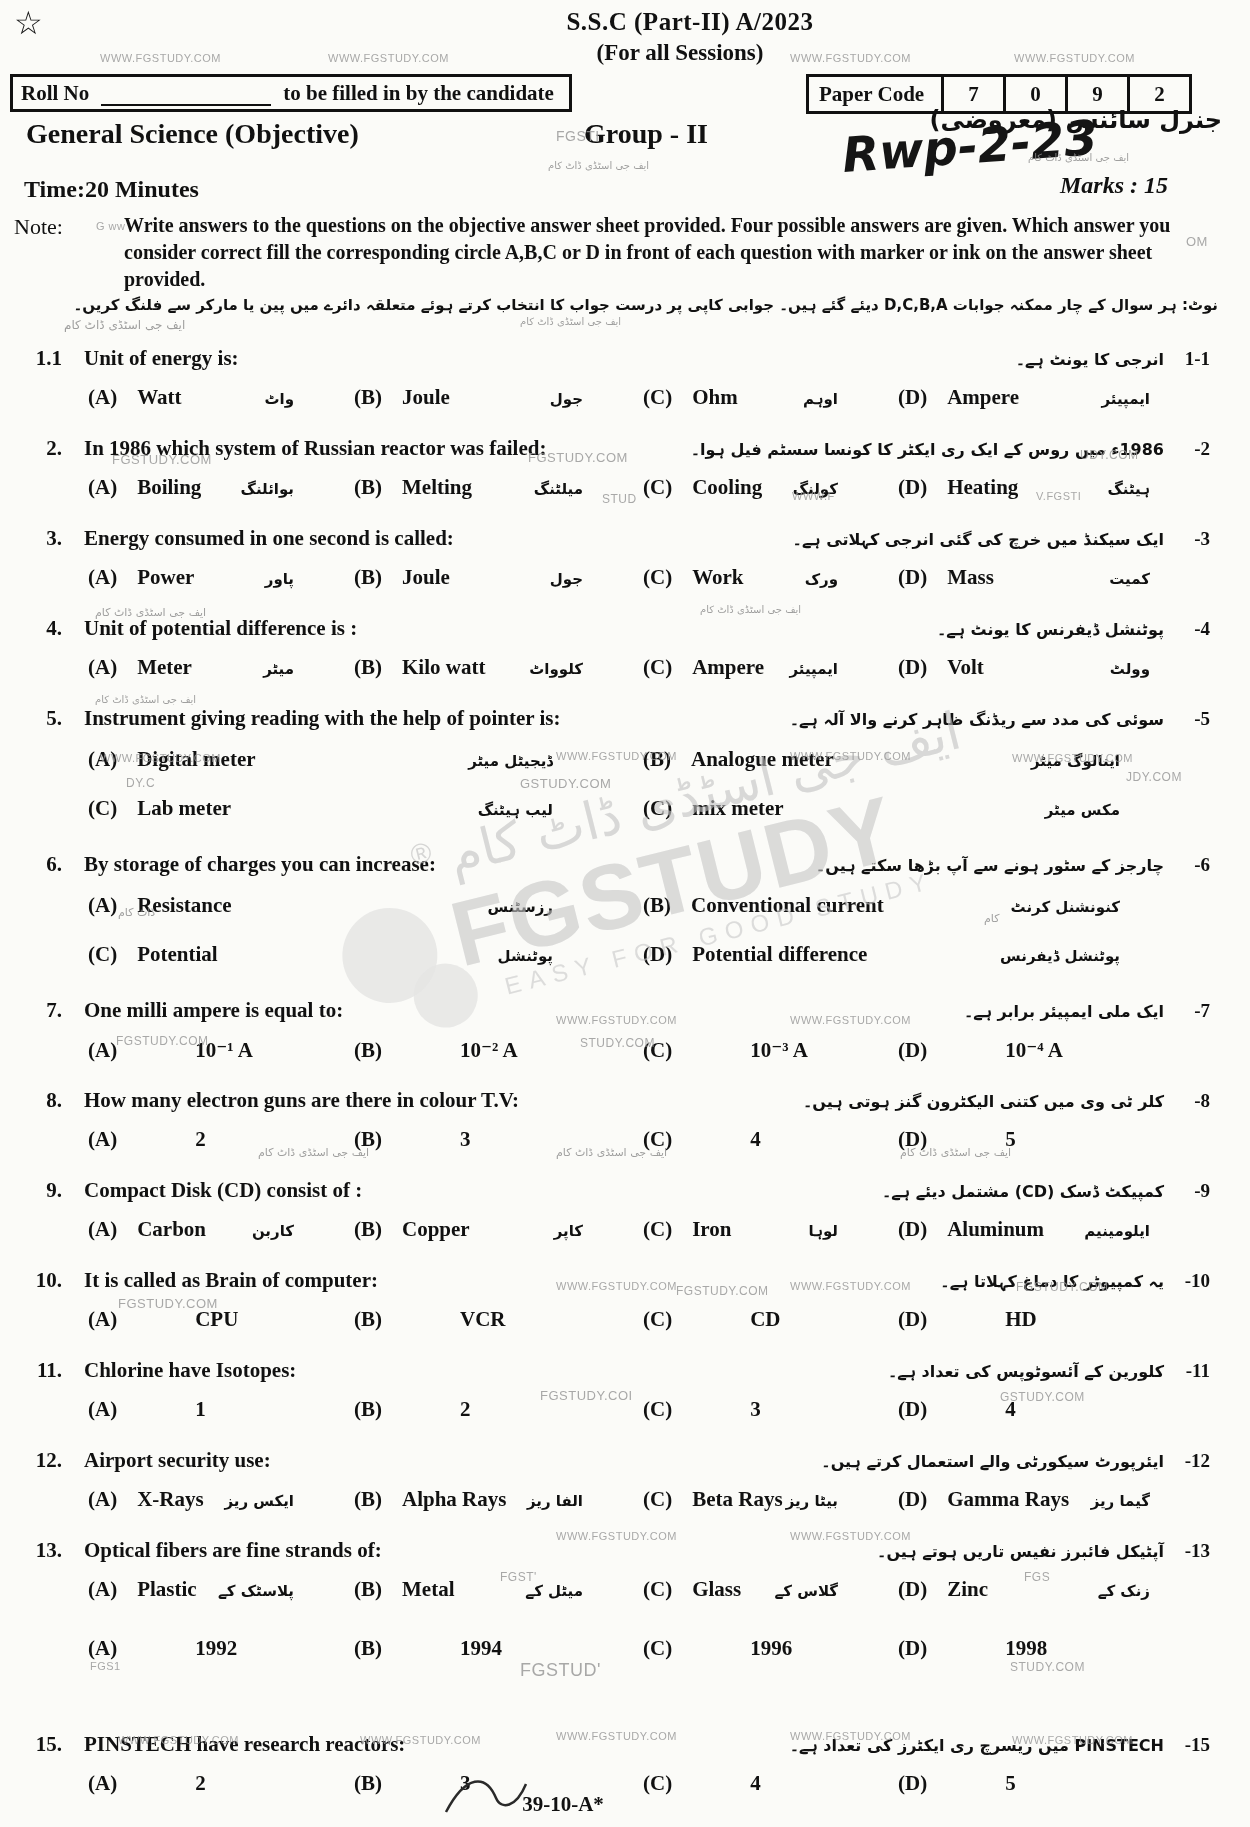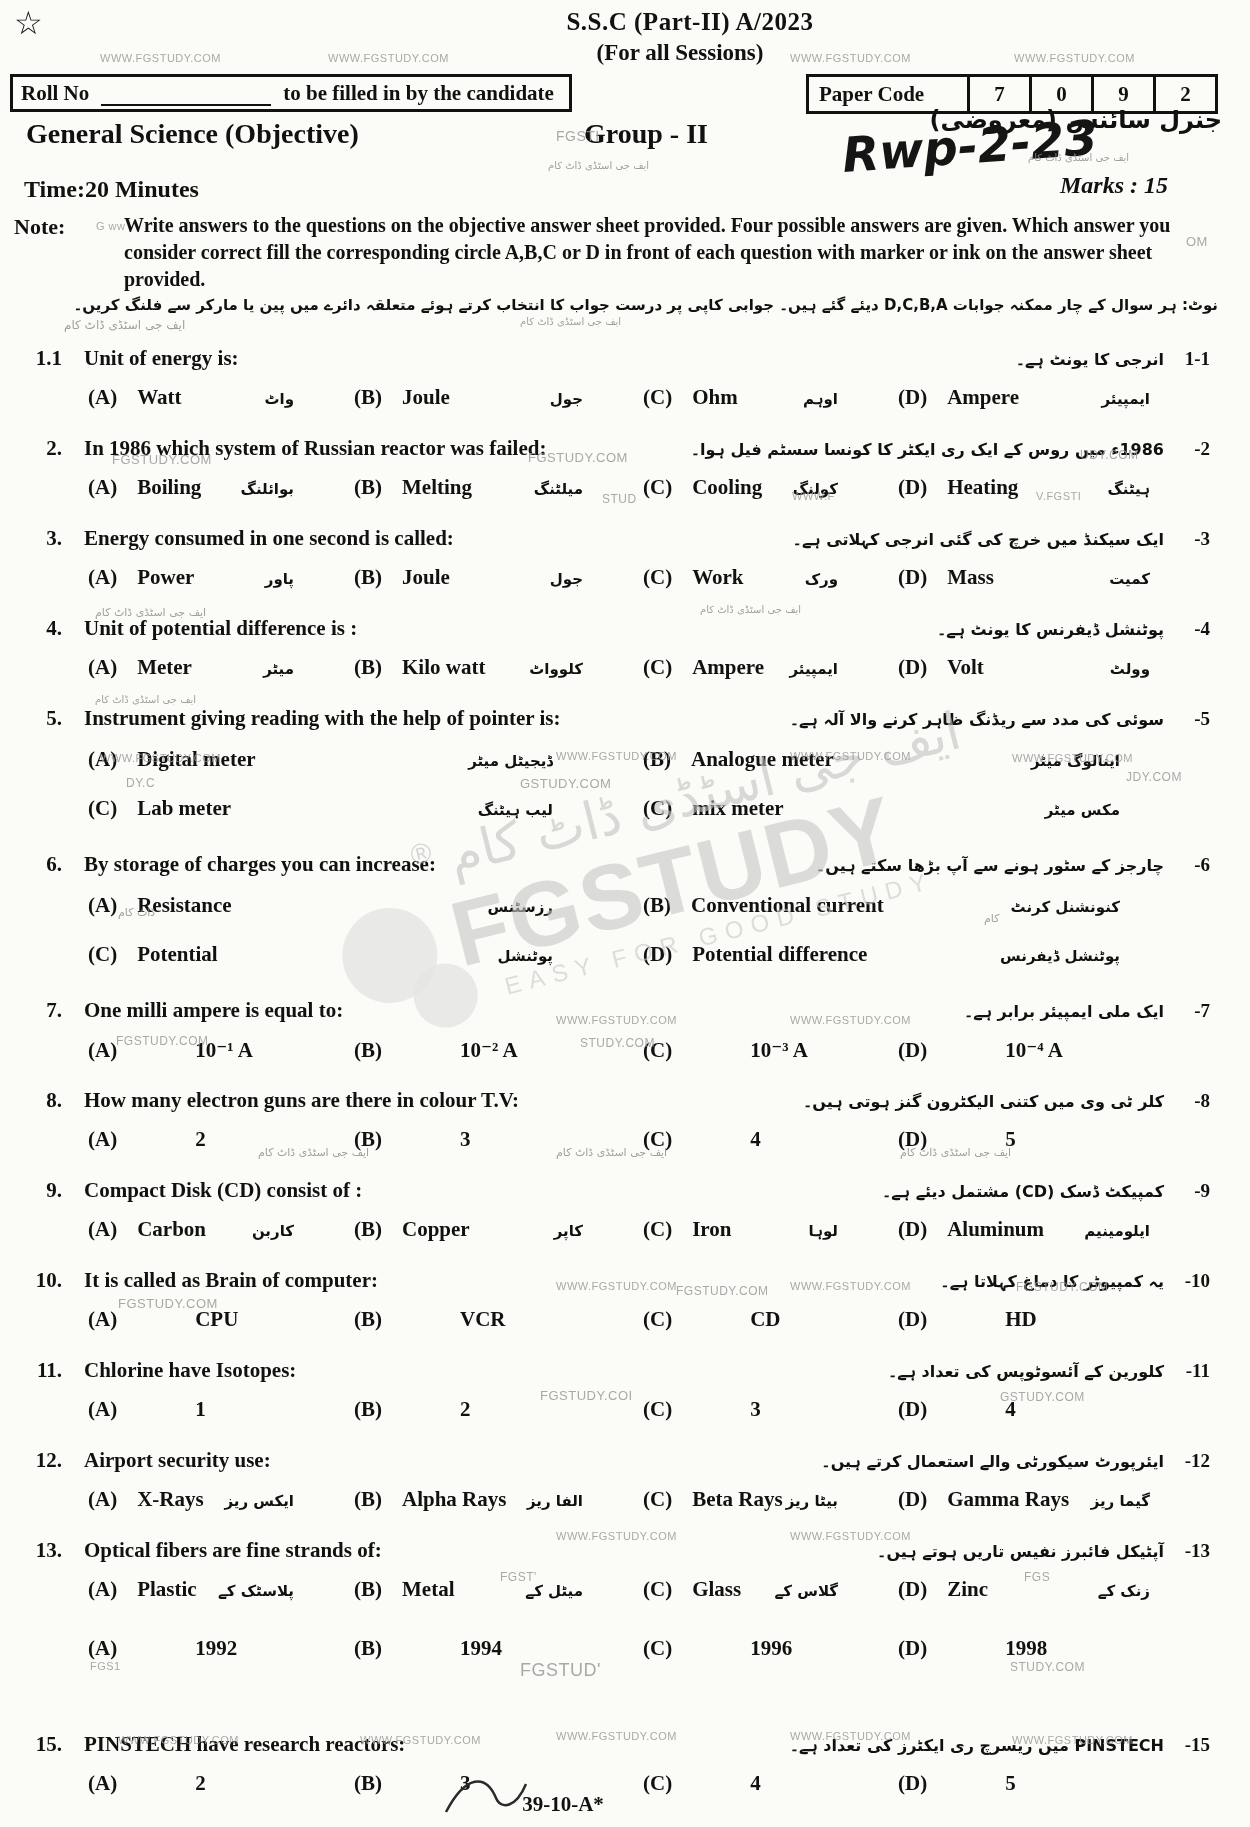--- a/index.html
+++ b/index.html
@@ -13,33 +13,33 @@
   
   #star{left:14px;top:4px;font-size:32px;}
   .title{left:0;right:0;top:8px;text-align:center;font-size:25px;font-weight:bold;transform:translateX(65px);letter-spacing:.5px;}
   .sessions{left:0;right:0;top:40px;text-align:center;font-size:23px;font-weight:bold;transform:translateX(55px);}
 
   .rollbox{left:10px;top:74px;width:562px;height:38px;border:3px solid #111;display:flex;align-items:center;
     padding:0 8px;gap:12px;font-weight:bold;font-size:21px;box-sizing:border-box;background:transparent;}
   .rollblank{display:inline-block;width:170px;border-bottom:2px solid #111;height:24px;}
 
   .pctable{left:806px;top:74px;height:40px;border:3px solid #111;display:flex;box-sizing:border-box;font-weight:bold;font-size:21px;}
-  .pclabel{width:158px;display:flex;align-items:center;padding-left:10px;box-sizing:border-box;}
+  .pclabel{width:132px;display:flex;align-items:center;padding-left:10px;box-sizing:border-box;}
   .pcdigit{width:62px;border-left:3px solid #111;display:flex;align-items:center;justify-content:center;box-sizing:border-box;}
 
   .subject{left:26px;top:118px;font-size:28px;font-weight:bold;}
   .group{left:584px;top:118px;font-size:28px;font-weight:bold;}
   .subject-ur{left:978px;top:106px;width:244px;text-align:center;font-size:24px;font-weight:bold;
     font-family:"DejaVu Sans",sans-serif;direction:rtl;white-space:nowrap;}
   .handwritten{left:842px;top:118px;font-size:48px;font-style:italic;font-weight:bold;
     font-family:"DejaVu Sans",sans-serif;transform:rotate(-4deg);color:#151515;}
   .time{left:24px;top:176px;font-size:24px;font-weight:bold;}
   .marks{left:1060px;top:172px;font-size:24px;font-weight:bold;font-style:italic;}
 
-  .note-label{left:14px;top:214px;font-size:22px;font-weight:bold;}
+  .note-label{left:14px;top:214px;font-size:22px;font-weight:normal;}
   .note-body{left:124px;top:212px;width:1048px;font-size:20px;font-weight:bold;line-height:27px;}
   .note-ur{left:230px;top:296px;width:988px;direction:rtl;font-family:"DejaVu Sans",sans-serif;
     font-size:15px;font-weight:bold;white-space:nowrap;}
 
   
   #questions{left:0;top:340px;right:0;}
   .q{height:90px;}
   .qtwo{height:146px;}
   .q-head{display:flex;align-items:baseline;padding-top:6px;}
   .qnum{flex:0 0 62px;text-align:right;font-weight:bold;font-size:21px;}

